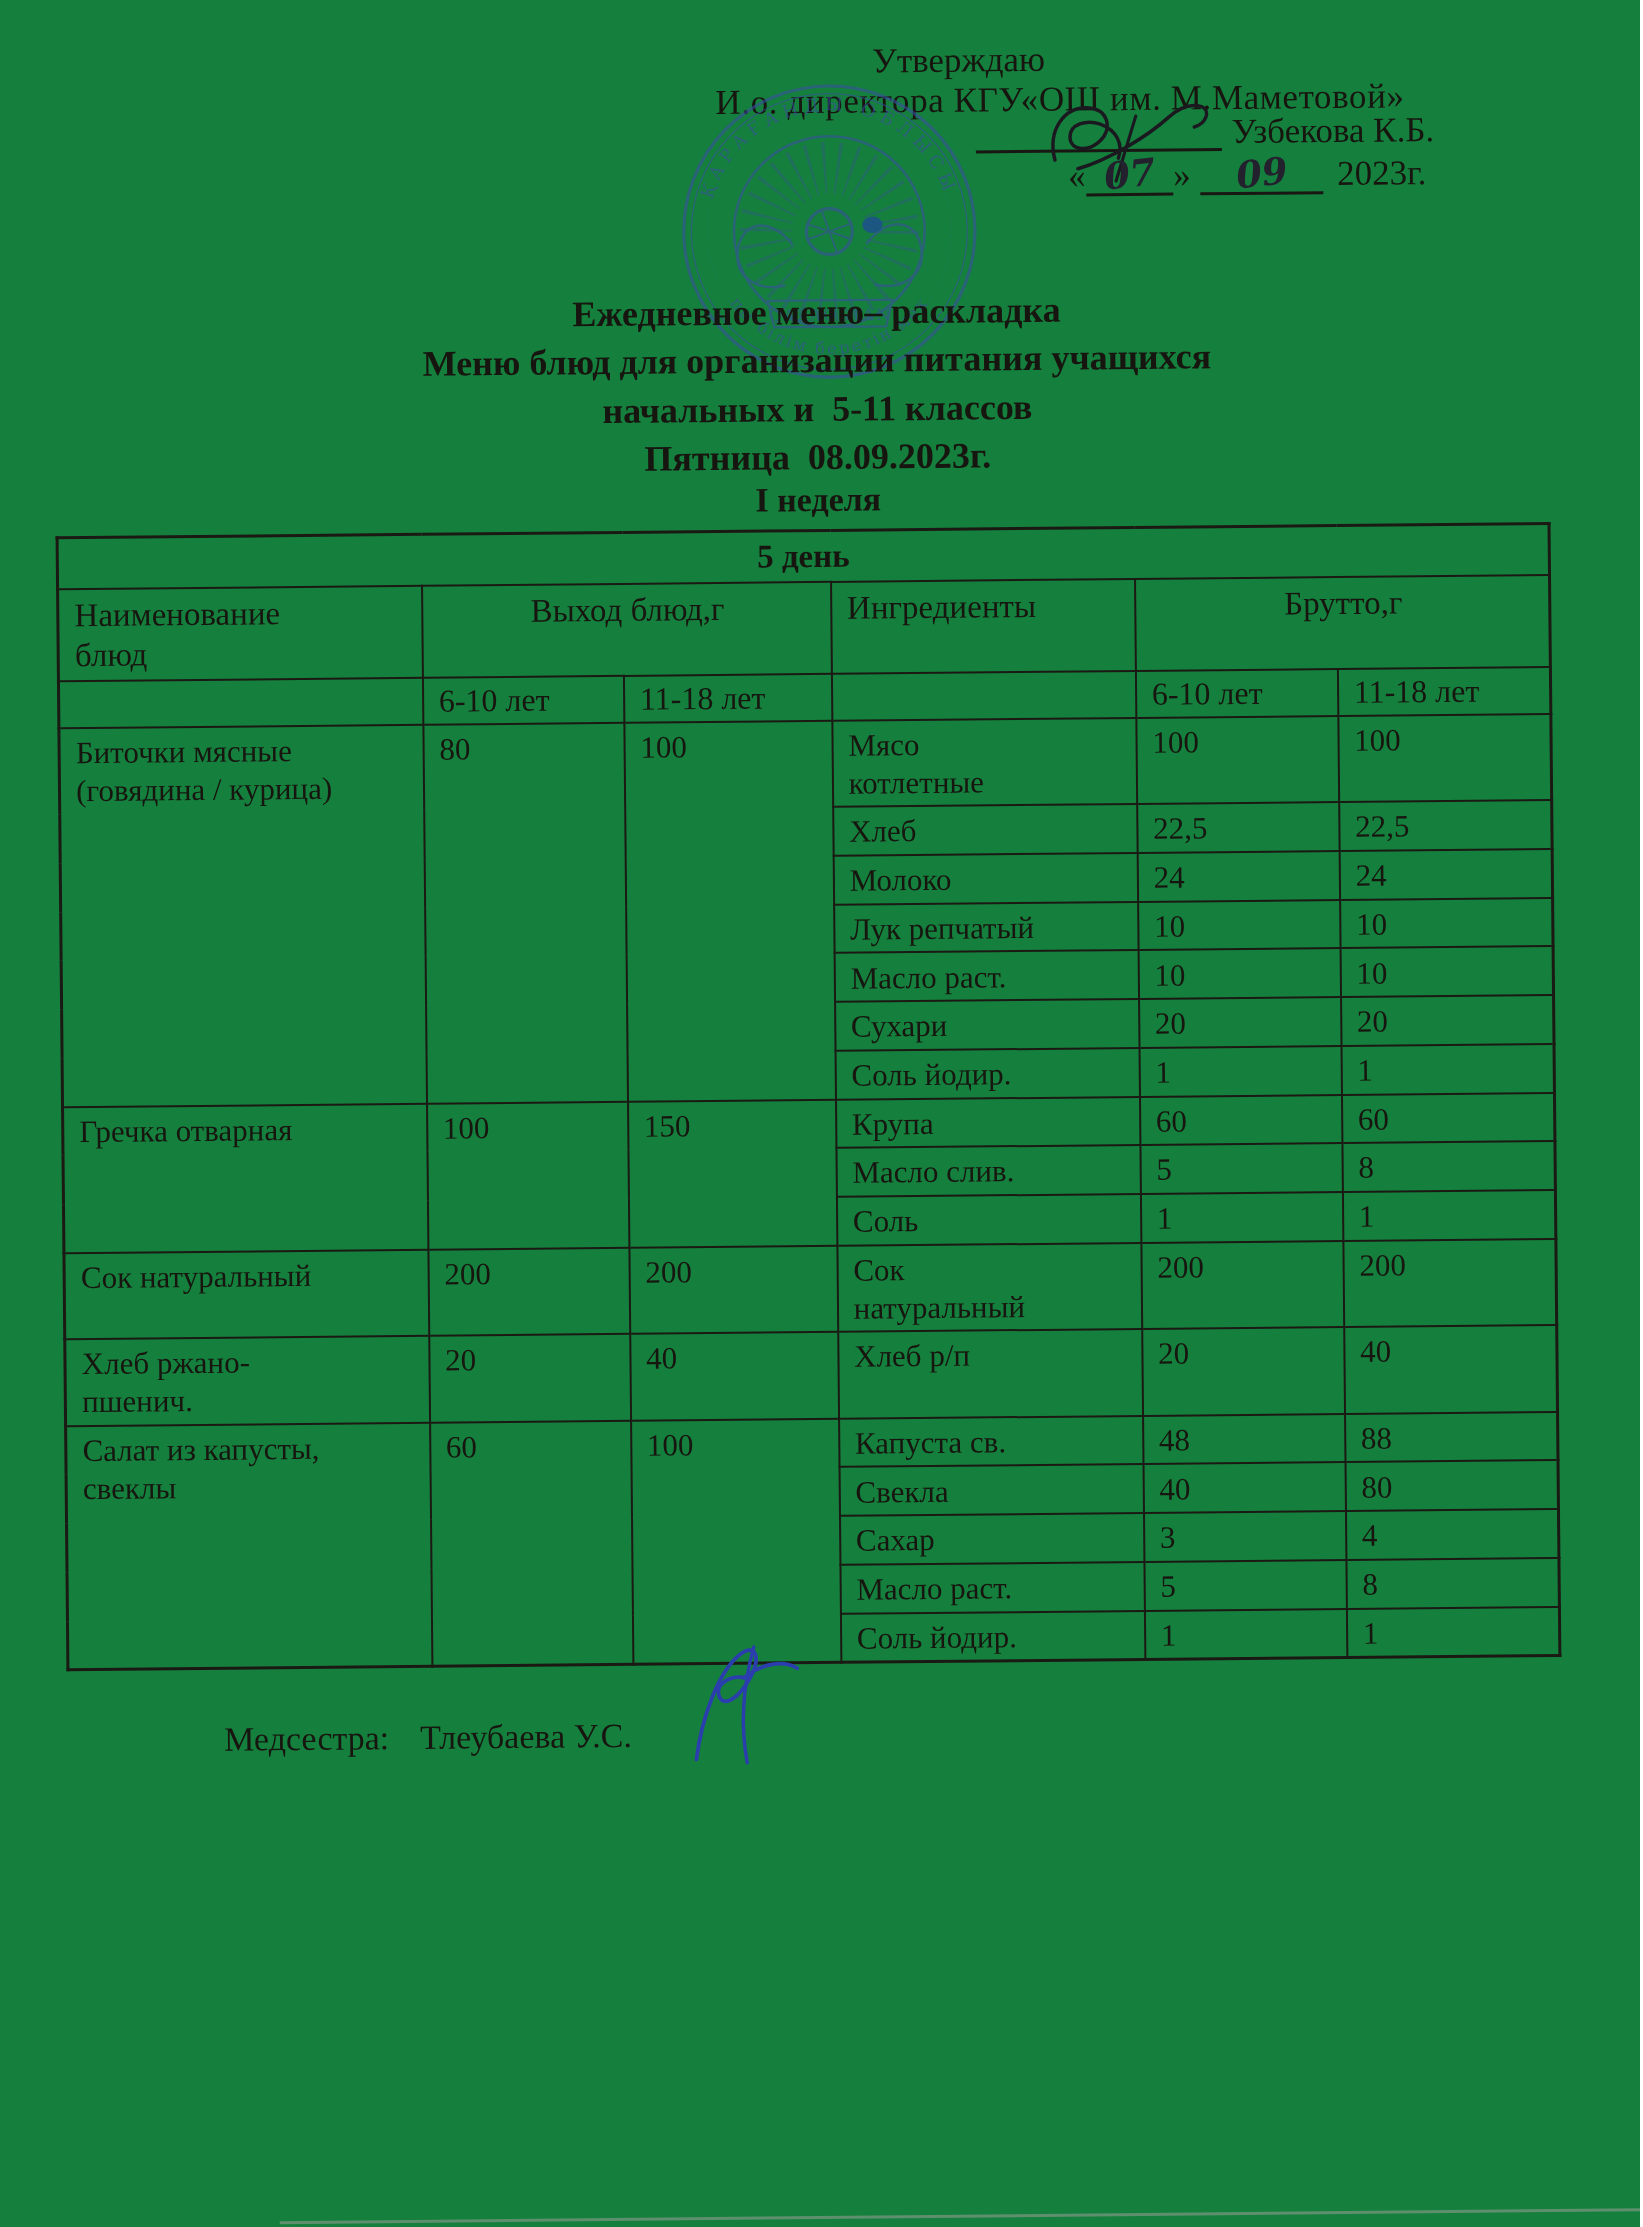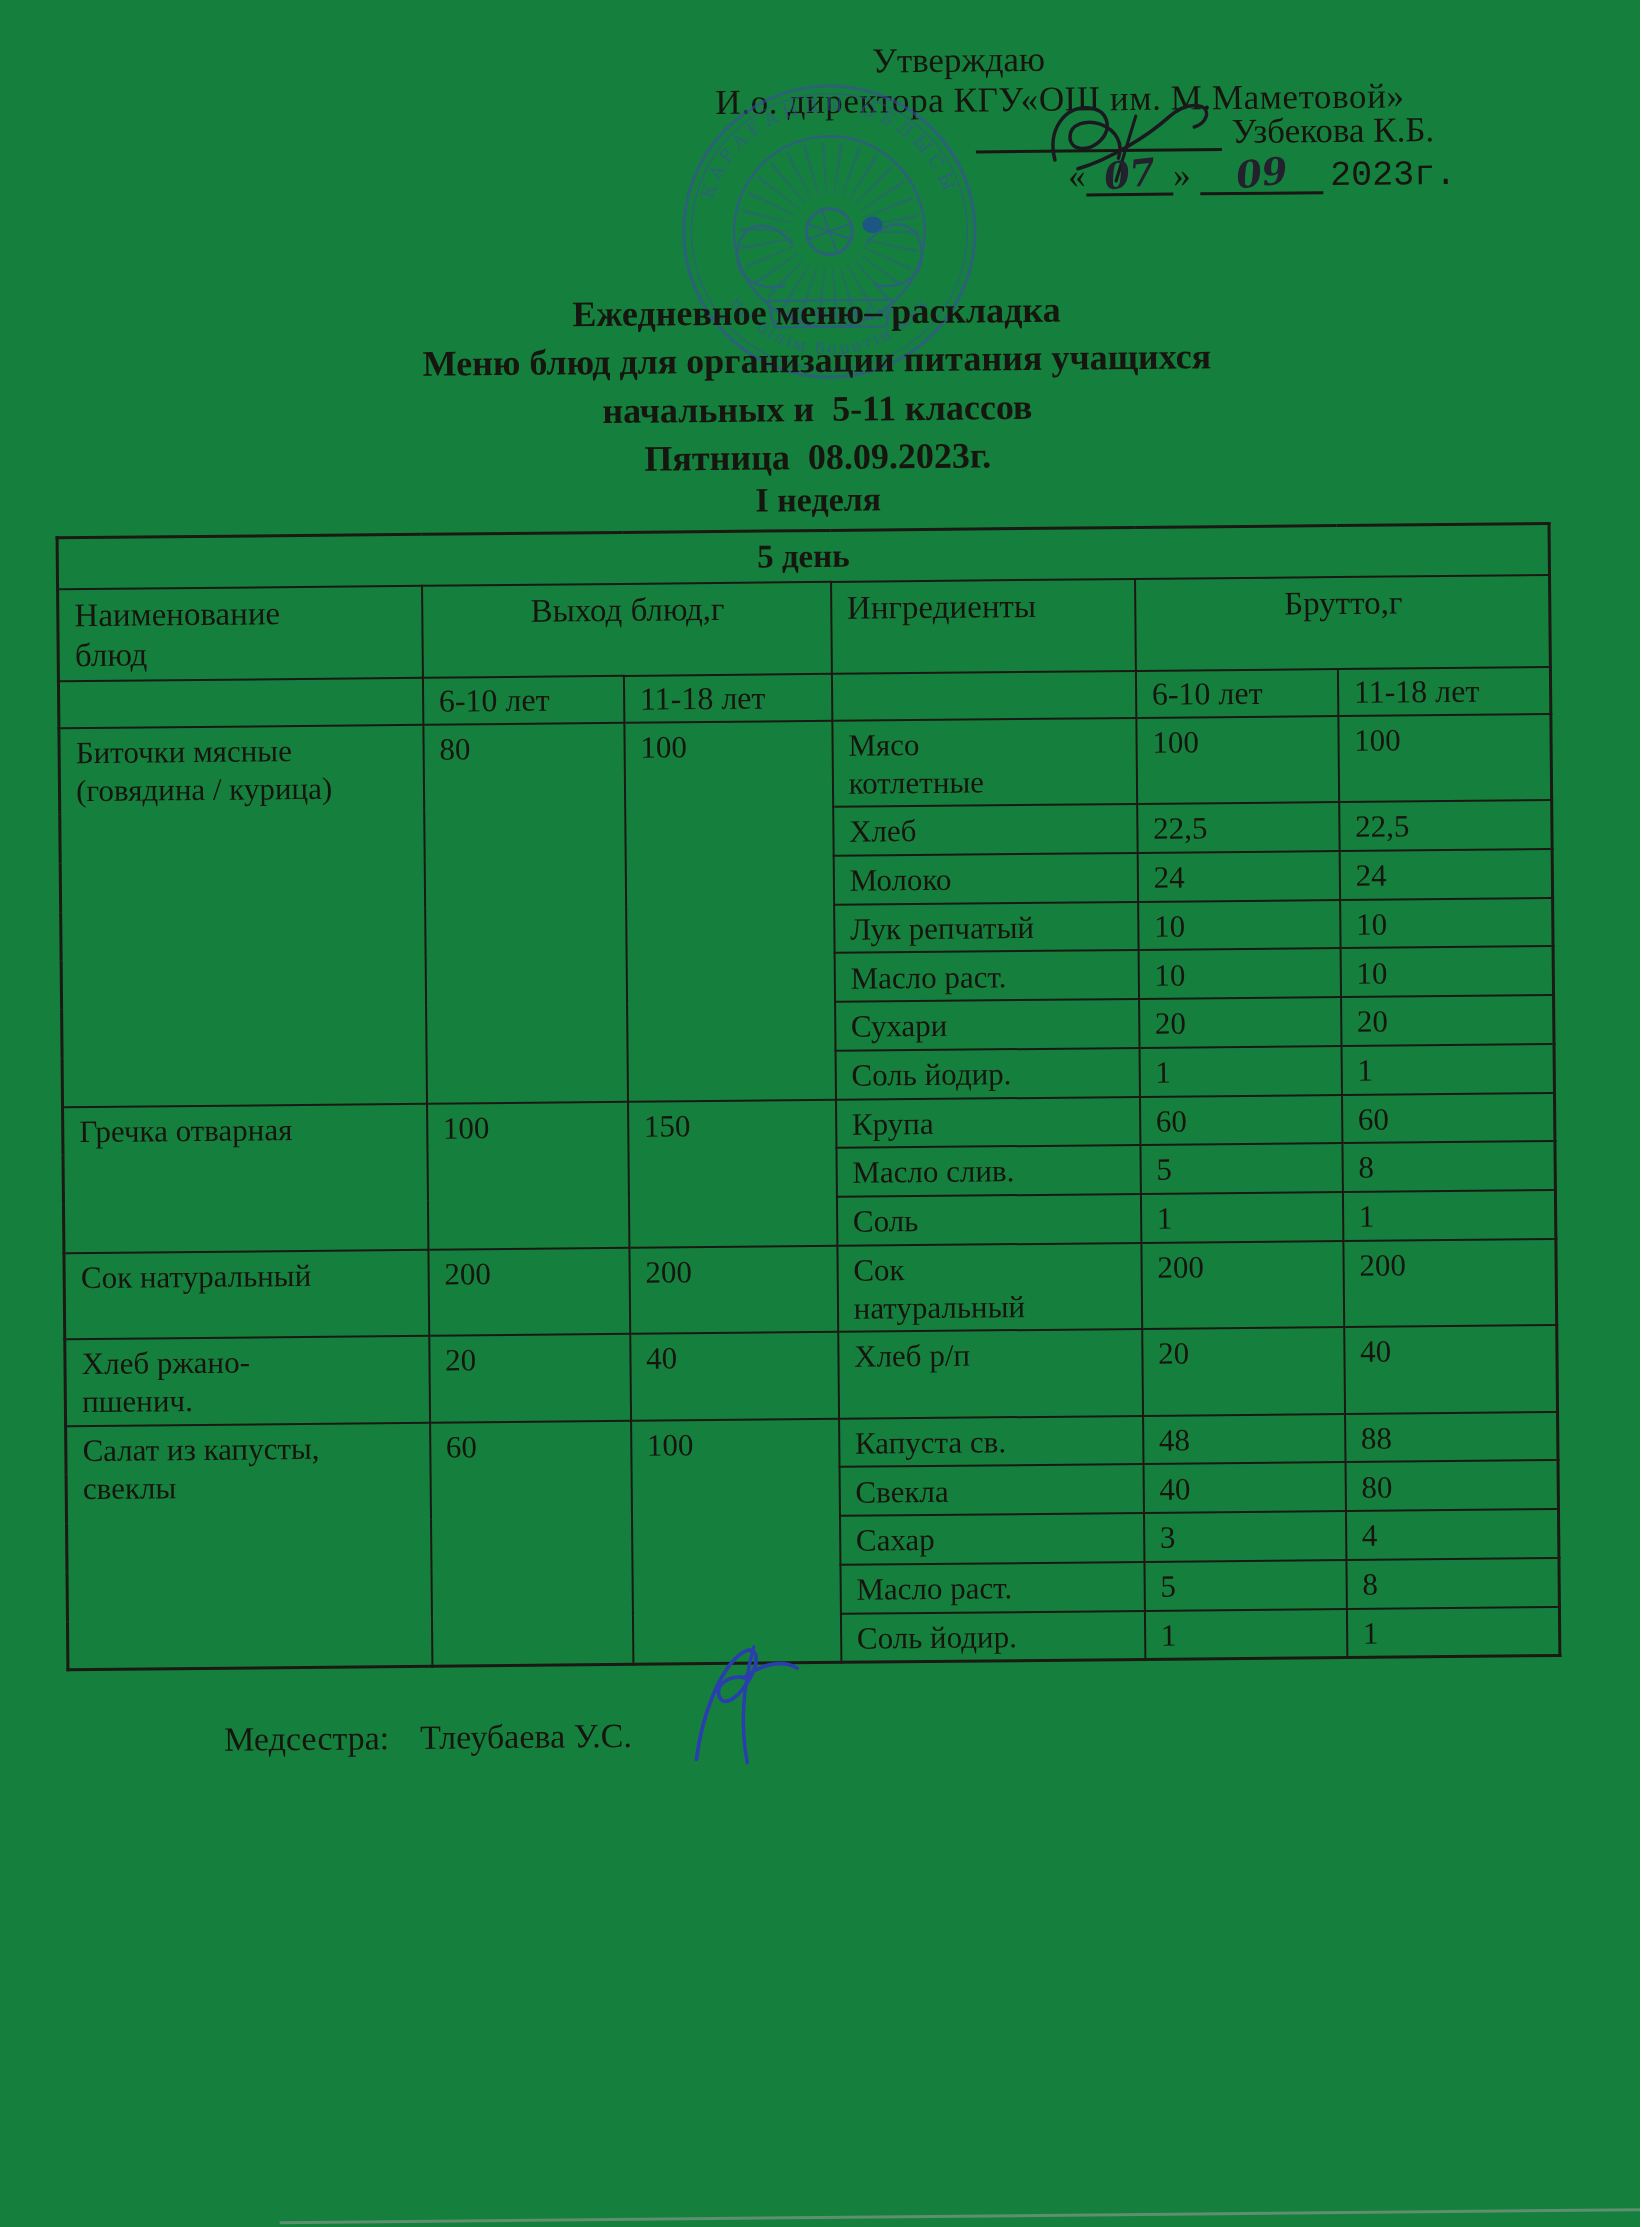--- a/index.html
+++ b/index.html
@@ -24,21 +24,21 @@
   .sig-underline{position:absolute;left:983px;top:152px;width:246px;height:3.2px;background:#191713;}
   .date-row{position:absolute;left:1075px;top:159px;font-size:35px;white-space:nowrap;}
   .hand{
     font-family:"DejaVu Serif",serif;
     font-style:italic;font-weight:bold;
     font-size:37px;color:#23212e;
     display:inline-block;transform:rotate(-6deg);
   }
   .date-blank{display:inline-block;border-bottom:3.2px solid #191713;padding:0 18px;line-height:1.0;}
   .date-gap{display:inline-block;width:9px;}
-  .date-year{margin-left:7px;font-family:Liberation Mono, monospace;}
+  .date-year{margin-left:14px;}
   
   .title-line{position:absolute;left:0;width:1644px;text-align:center;font-weight:bold;font-size:36px;white-space:pre;}
   .t1{top:291px;}
   .t2{top:339px;}
   .t3{top:388px;}
   .t4{top:436px;}
   .t5{top:481px;font-size:34px;}
   
   .stamp{position:absolute;left:685px;top:81px;opacity:0.58;}
   .dir-sig{position:absolute;left:1048px;top:100px;}

